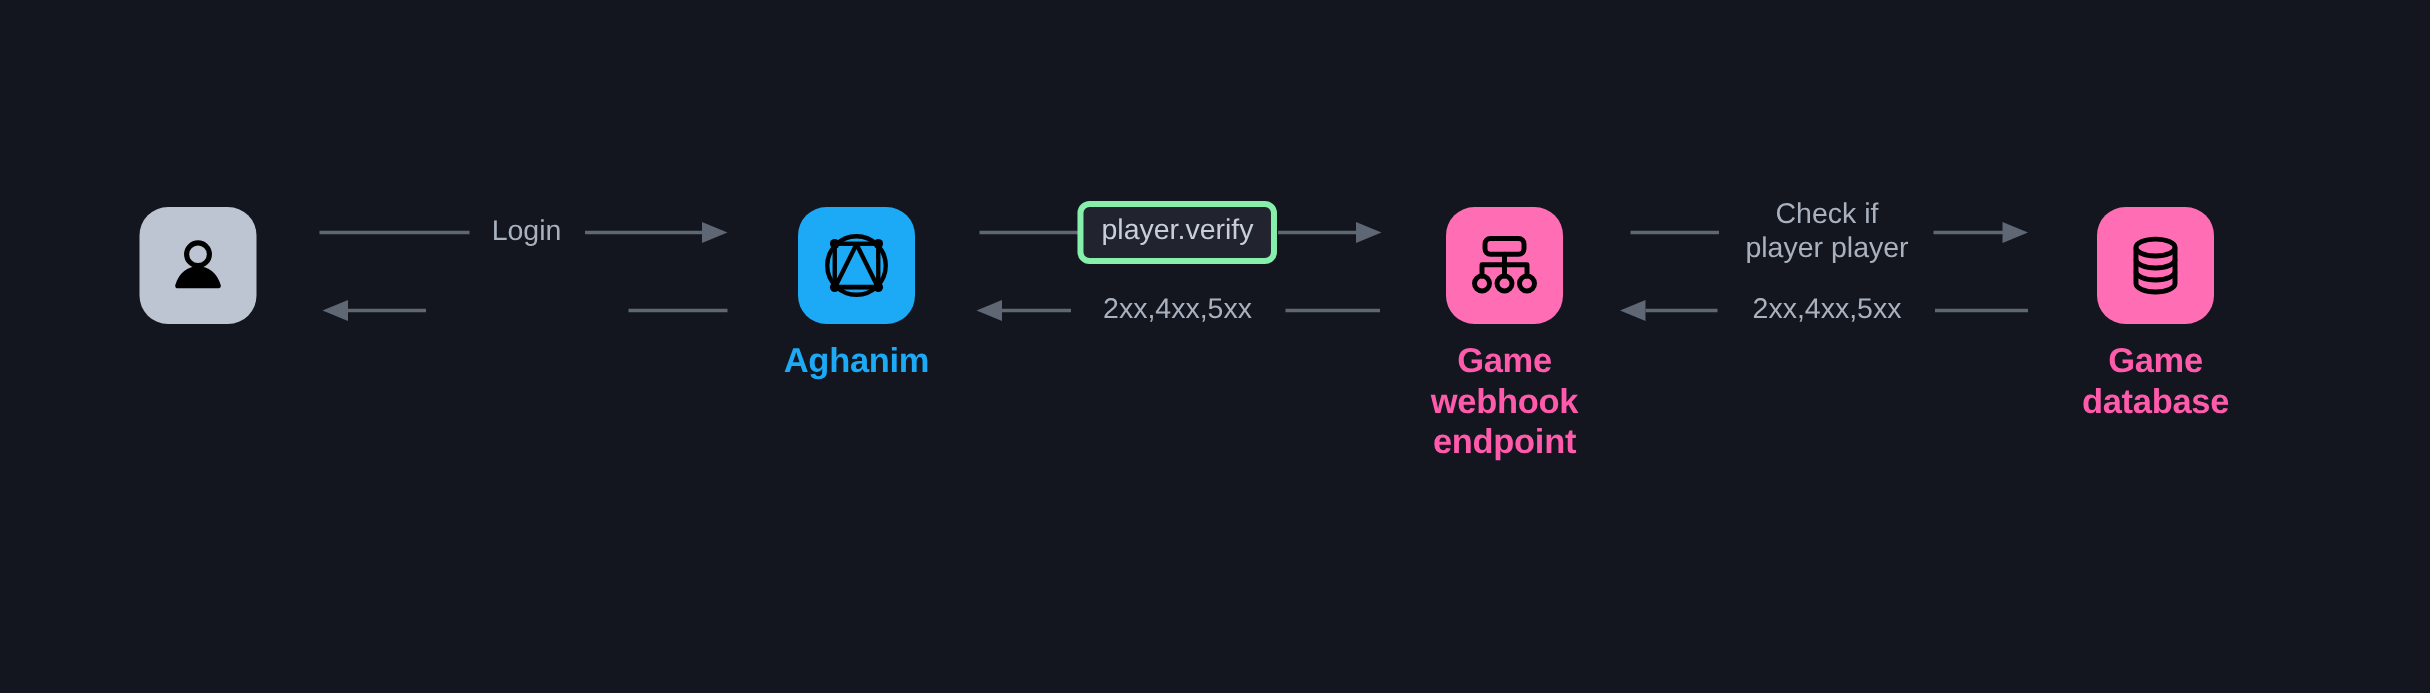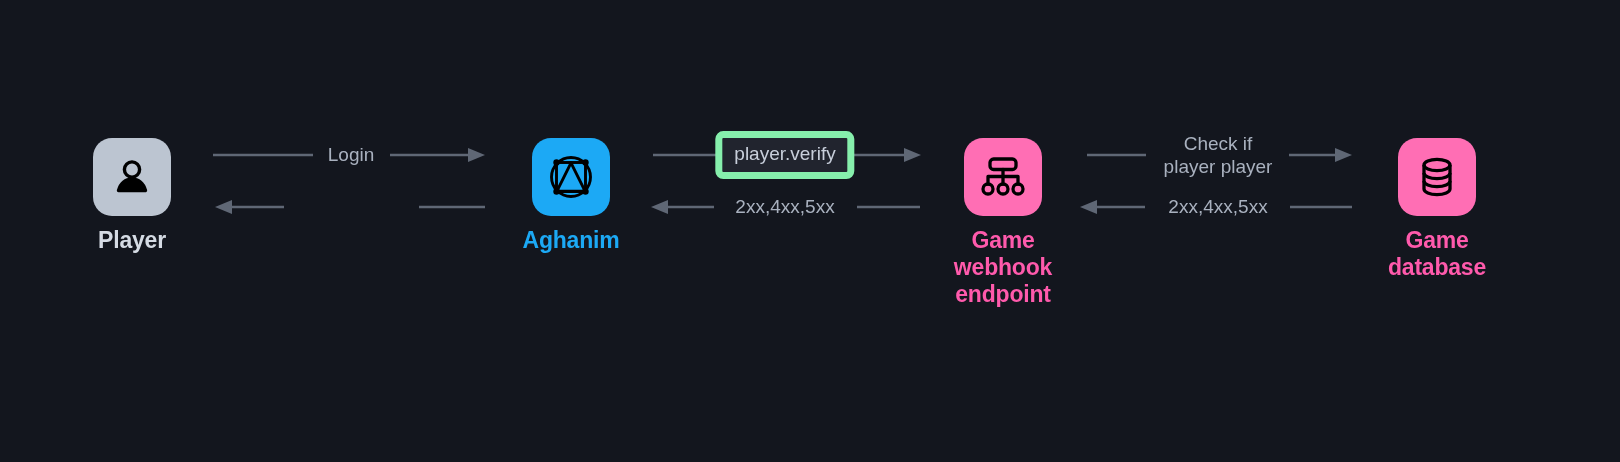--- a/index.html
+++ b/index.html
@@ -57,21 +57,21 @@
   .edge-label {
     position: absolute;
     color: #a9b1bf;
     font-size: 19px;
     line-height: 1.23;
     text-align: center;
     white-space: pre-line;
     transform: translate(-50%, -50%);
   }
   .edge-label.boxed {
-    border: 7px solid #86efac;
+    border: 4px solid #86efac;
     background: #21242e;
     border-radius: 8px;
     padding: 6px 12px 7px;
     color: #c8cfdb;
     line-height: 1.1;
   }
 
   svg .ln { stroke: #5f6775; stroke-width: 2.4px; fill: none; }
   svg .hd { fill: #5f6775; }
 
@@ -134,21 +134,20 @@
 
   <div class="edge-label" style="left:1218px; top:207px;">2xx,4xx,5xx</div>
 
   <div class="node" id="node-player">
     <div class="node-icon" style="background:#bcc5d1;">
       <svg class="glyph" width="48" height="48" viewBox="0 0 48 48" aria-hidden="true">
         <circle cx="24" cy="16.5" r="7.6" fill="none" stroke="#000" stroke-width="3.4"></circle>
         <path d="M10.5 37.5 C12.8 29.8 18 26.2 24 26.2 C30 26.2 35.2 29.8 37.5 37.5 Z" fill="#000" stroke="#000" stroke-width="3.4" stroke-linejoin="round"></path>
       </svg>
     </div>
-    <div class="node-label" style="color:#d5dbe4;">Player</div>
   </div>
 
   <div class="node" id="node-aghanim">
     <div class="node-icon" style="background:#1ca9f5;">
       <svg class="glyph" width="56" height="56" viewBox="0 0 56 56" aria-hidden="true">
         <circle cx="28" cy="28" r="19.5" fill="none" stroke="#000" stroke-width="2.9"></circle>
         <rect x="13.5" y="13.5" width="29" height="29" fill="none" stroke="#000" stroke-width="2.9"></rect>
         <path d="M28 13.8 L42.2 42.3 L13.8 42.3 Z" fill="none" stroke="#000" stroke-width="2.9" stroke-linejoin="round"></path>
         <circle cx="13.5" cy="13.5" r="3.2" fill="#000"></circle>
         <circle cx="42.5" cy="13.5" r="3.2" fill="#000"></circle>

